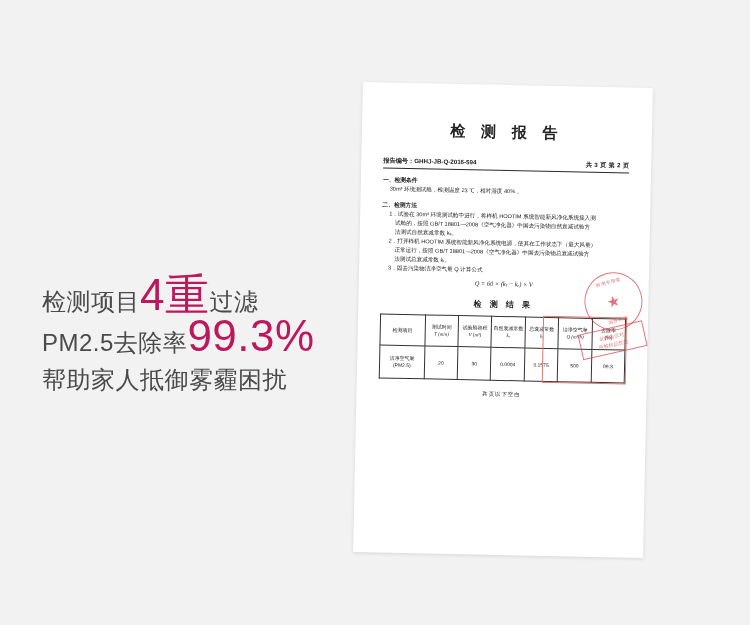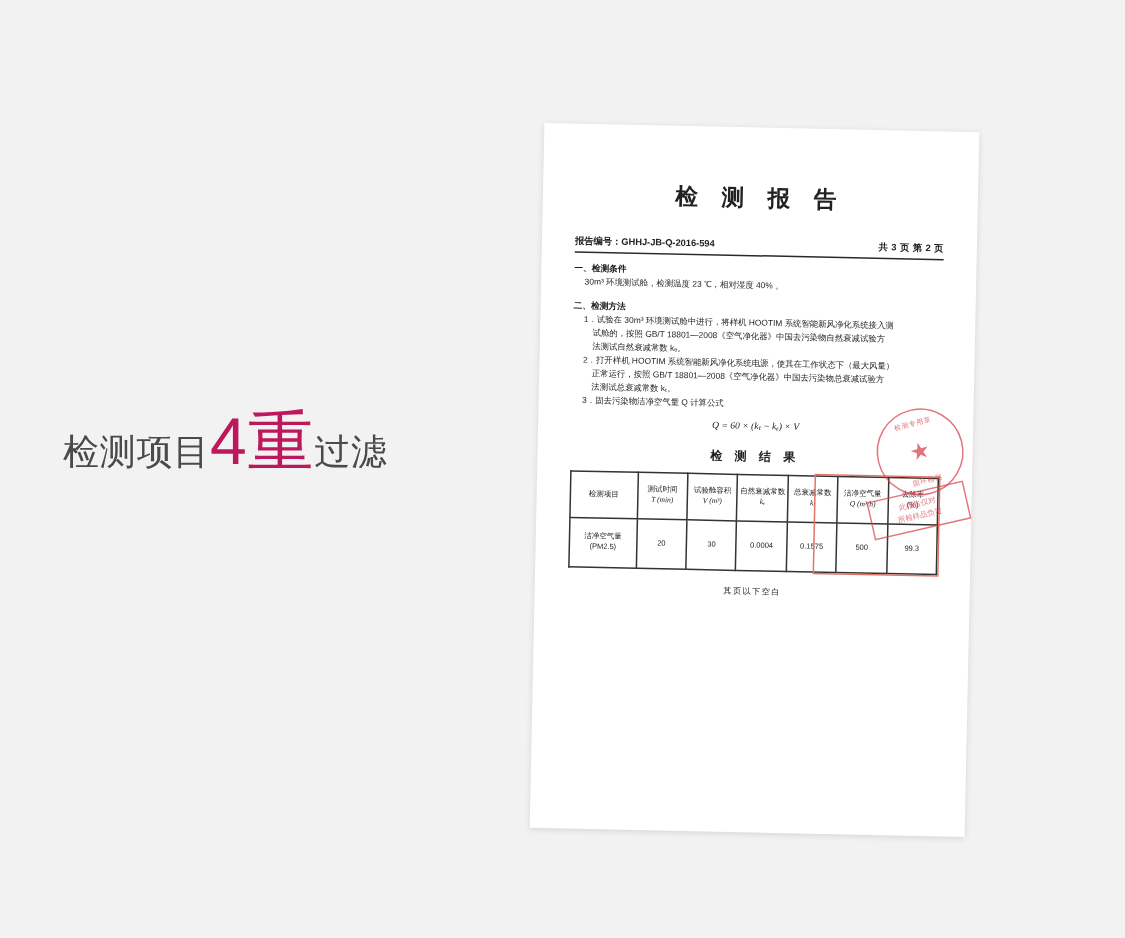--- a/index.html
+++ b/index.html
@@ -208,20 +208,22 @@
     opacity: 0.7;
   }
 </style>
 </head>
 <body>
 
 <div class="stage">
 
   <div class="copy">
     <div class="copy-line l1"><span>检测项目</span><span class="hl-big">4重</span><span>过滤</span></div>
+    <div class="copy-line l2"><span>PM2.5去除率</span><span class="hl-big">99.3%</span></div>
+    <div class="copy-line l3">帮助家人抵御雾霾困扰</div>
   </div>
 
   <div class="doc">
     <div class="doc-inner">
 
       <div class="doc-title">检 测 报 告</div>
 
       <div class="doc-meta">
         <div><span>报告编号：</span><span>GHHJ-JB-Q-2016-594</span></div>
         <div class="right">共 3 页  第 2 页</div>

